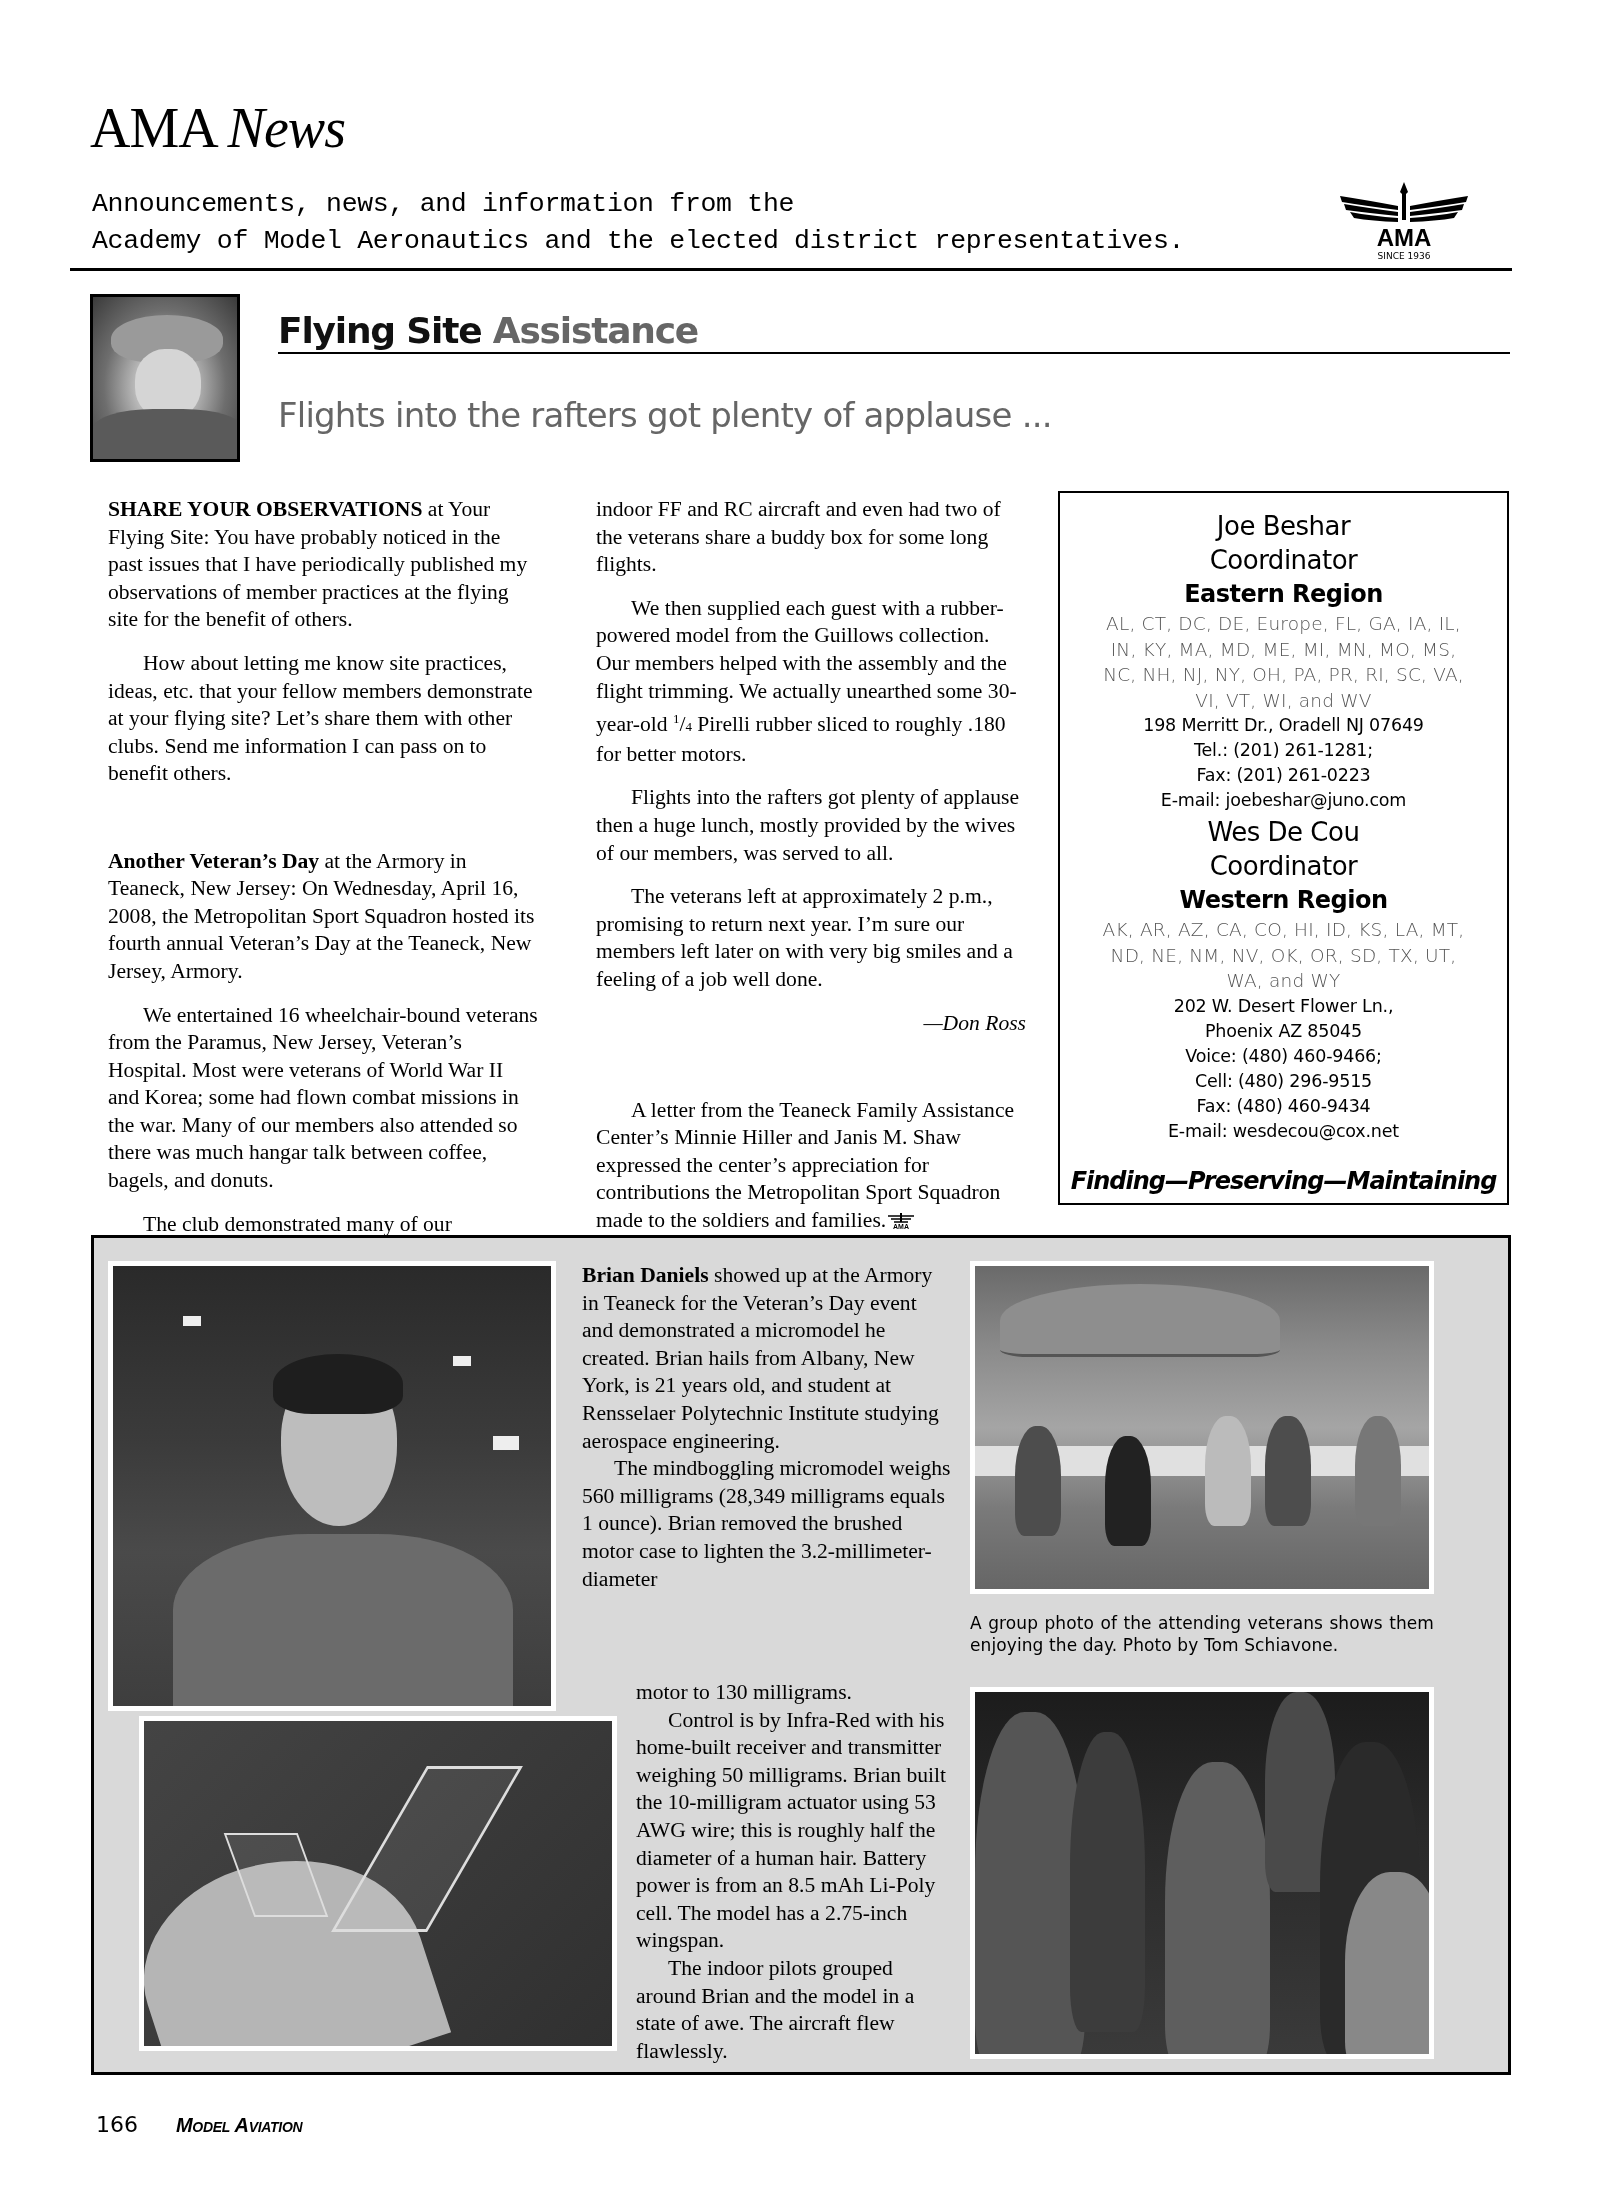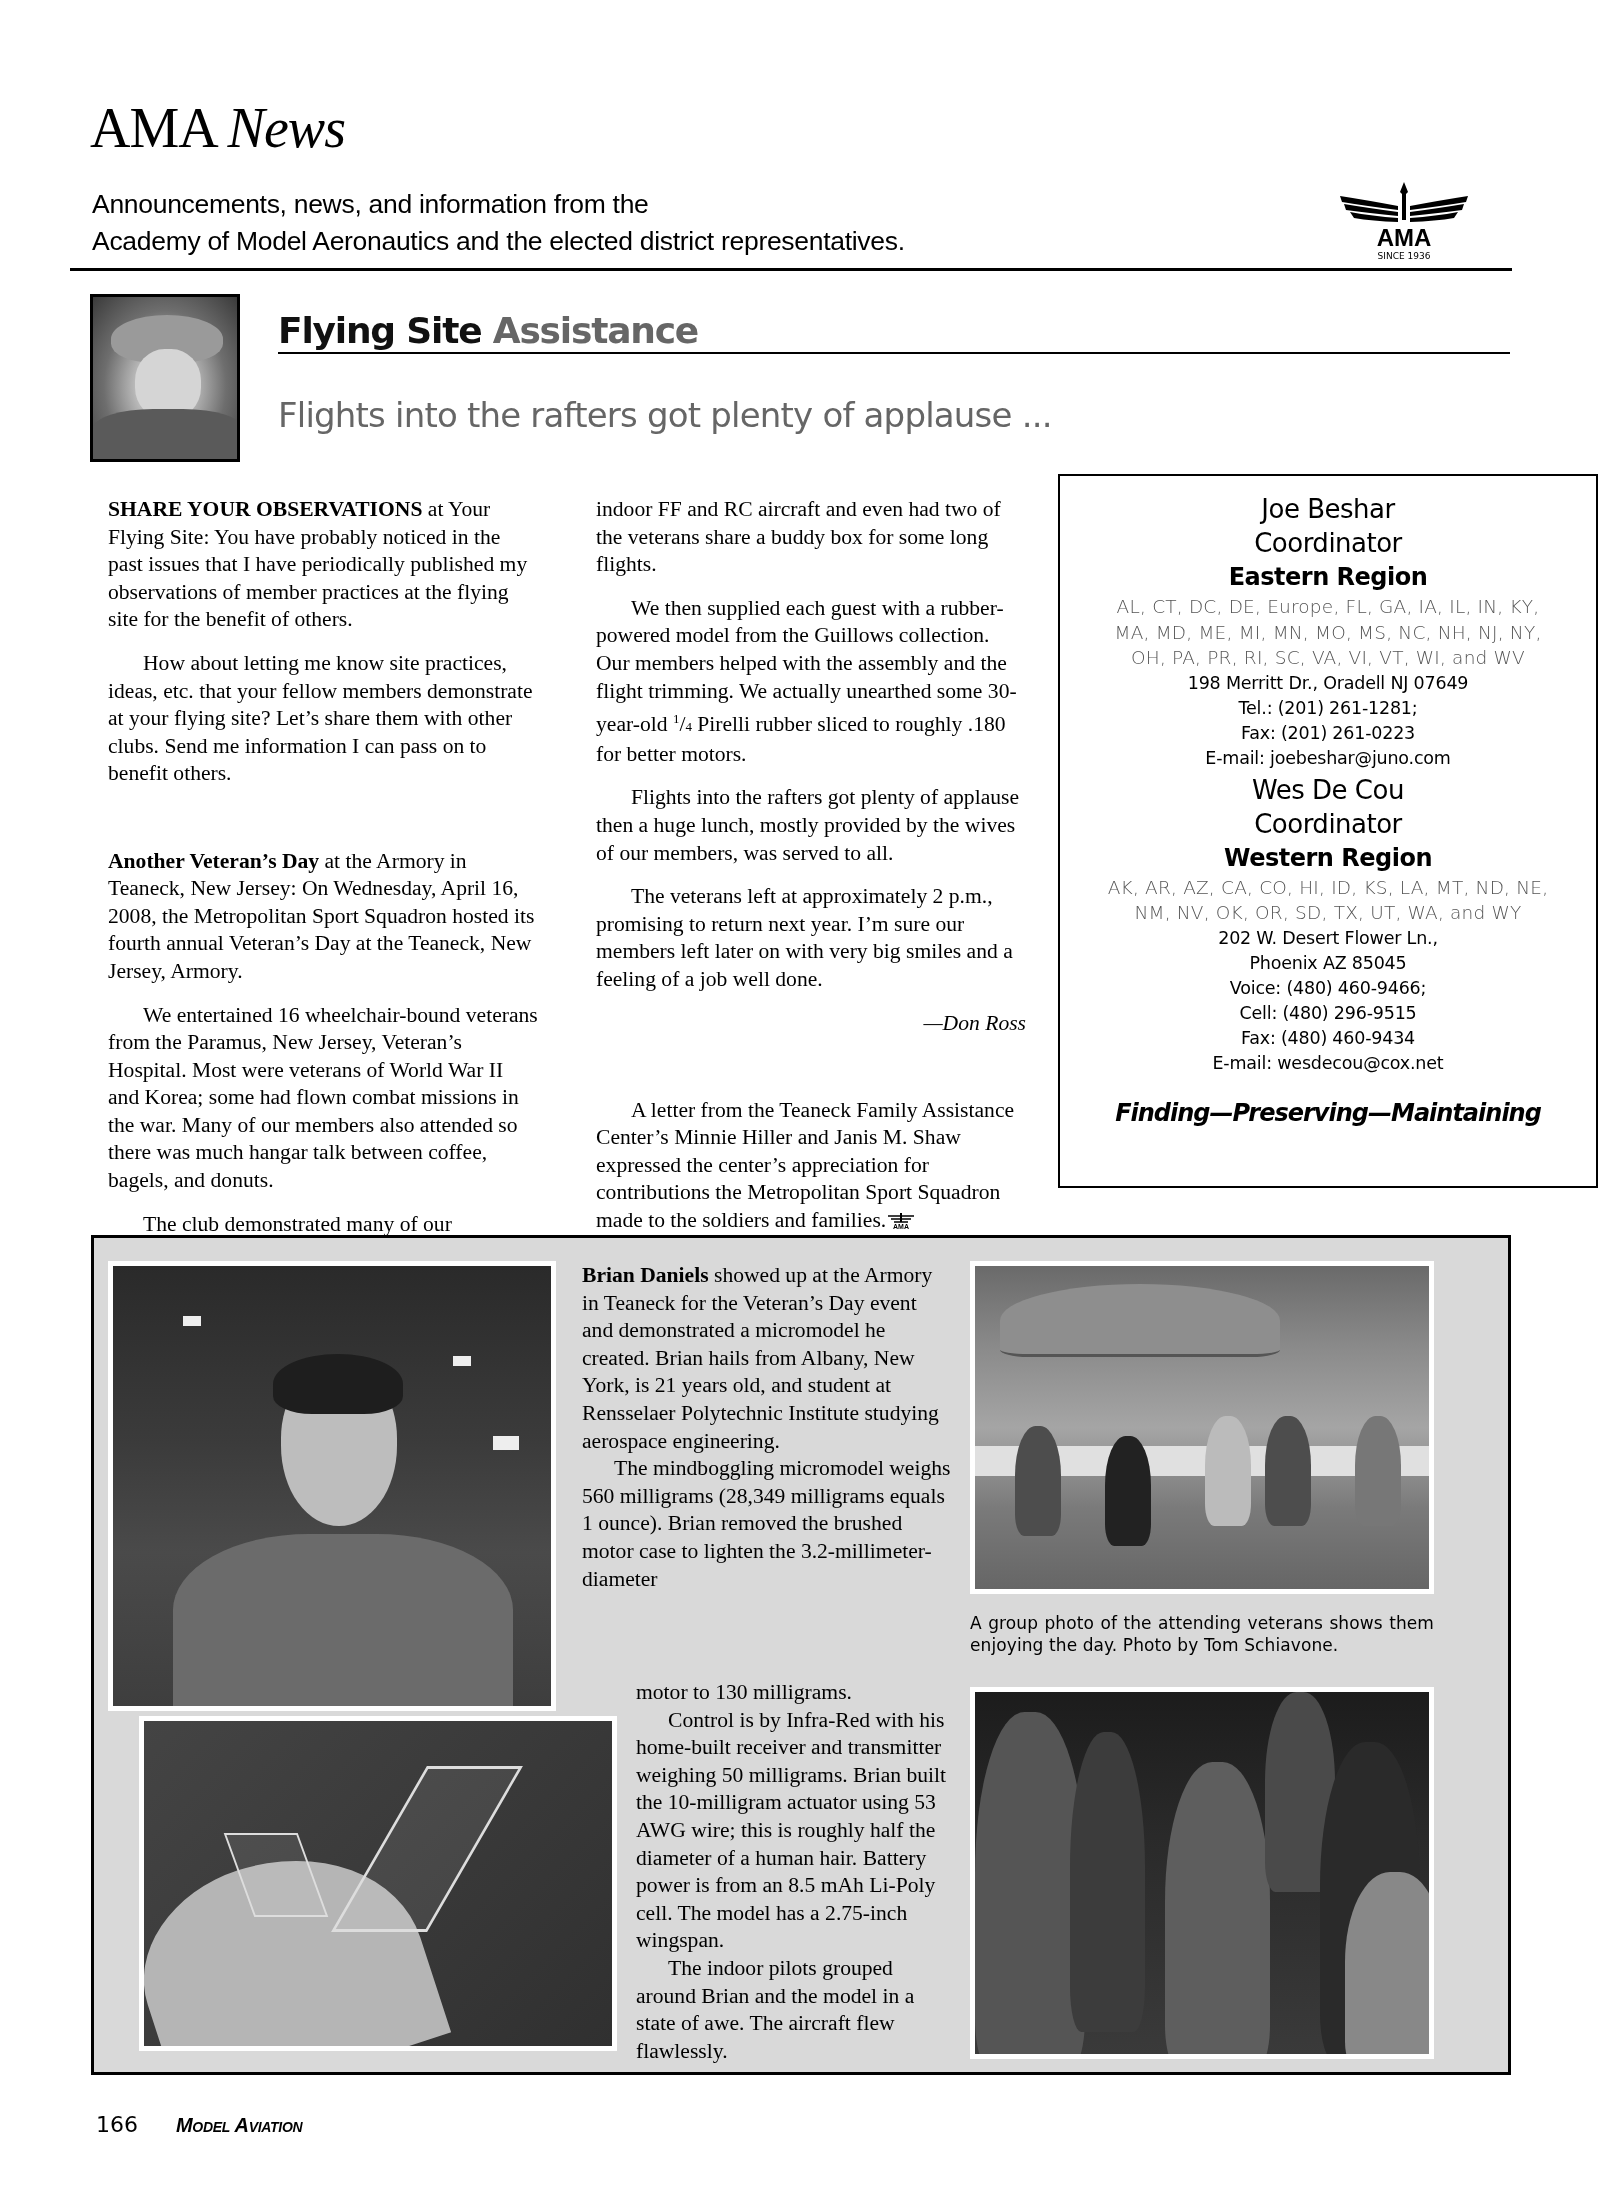--- a/index.html
+++ b/index.html
@@ -1,21 +1,21 @@
 <!DOCTYPE html>
 <html><head>
 <meta charset="utf-8">
 <style>
   html, body { margin: 0; padding: 0; background: #ffffff; }
   body { width: 1617px; height: 2201px; position: relative; overflow: hidden; color: #111; }
 
   
   .masthead { position: absolute; left: 90px; top: 100px; font-family: Liberation Serif, serif; font-size: 56px; letter-spacing: -1px; line-height: 1; color: #000; }
   .masthead .news { font-style: italic; }
-  .tagline { position: absolute; left: 92px; top: 186px; font-family: Liberation Sans, sans-serif; font-size: 26.5px; line-height: 37px; color: #000; letter-spacing: -0.3px; }
+  .tagline { position: absolute; left: 92px; top: 186px; font-family: Liberation Mono, monospace; font-size: 26.5px; line-height: 37px; color: #000; letter-spacing: -0.3px; }
   .header-rule { position: absolute; left: 70px; top: 268px; width: 1442px; height: 3px; background: #000; }
 
   .logo { position: absolute; left: 1336px; top: 180px; width: 136px; height: 82px; }
   .logo svg { width: 100%; height: 100%; }
 
   
   .author-photo { position: absolute; left: 90px; top: 294px; width: 150px; height: 168px; border: 3px solid #000; box-sizing: border-box; overflow: hidden;
     background: radial-gradient(ellipse at 50% 55%, #d9d9d9 0%, #b8b8b8 30%, #6e6e6e 60%, #3a3a3a 100%); }
   .author-photo .hat { position: absolute; left: 18px; top: 18px; width: 112px; height: 48px; border-radius: 50% 50% 40% 40%; background: #9a9a9a; }
   .author-photo .face { position: absolute; left: 42px; top: 52px; width: 66px; height: 70px; border-radius: 45%; background: #d5d5d5; }
@@ -32,21 +32,21 @@
   .col .indent { text-indent: 35px; }
   .col .gap { height: 27.6px; }
   .col1 { left: 92px; top: 480px; width: 462px; }
   .col2 { left: 580px; top: 480px; width: 462px; }
   .signoff { text-align: right; font-style: italic; }
   .frac { font-size: 13px; vertical-align: 8px; }
   .frac-den { font-size: 13px; }
   .end-mark { display: inline-block; width: 30px; height: 16px; vertical-align: -2px; }
 
   
-  .contact-box { position: absolute; left: 1058px; top: 474px; width: 540px; height: 714px; border: 2px solid #000; box-sizing: border-box; text-align: center; font-family: "DejaVu Sans", sans-serif; }
+  .contact-box { position: absolute; left: 1058px; top: 491px; width: 451px; height: 714px; border: 2px solid #000; box-sizing: border-box; text-align: center; font-family: "DejaVu Sans", sans-serif; }
   .cb-name { font-size: 26px; line-height: 34px; color: #000; letter-spacing: -0.5px; }
   .cb-role { font-size: 26px; line-height: 34px; color: #000; letter-spacing: -0.5px; }
   .cb-region { font-size: 24px; line-height: 34px; color: #000; font-weight: 600; letter-spacing: -0.5px; }
   .cb-states { font-size: 18.5px; line-height: 25.5px; color: #555; font-weight: 300; padding: 0 40px; letter-spacing: 0.2px; }
   .cb-line { font-size: 17.5px; line-height: 25px; color: #000; letter-spacing: -0.2px; }
   .cb-motto { font-size: 24px; line-height: 30px; font-style: italic; font-weight: bold; color: #000; margin-top: 22px; letter-spacing: -1px; }
   .cb-section1 { padding-top: 16px; }
   .cb-section2 { padding-top: 2px; }
 
   

